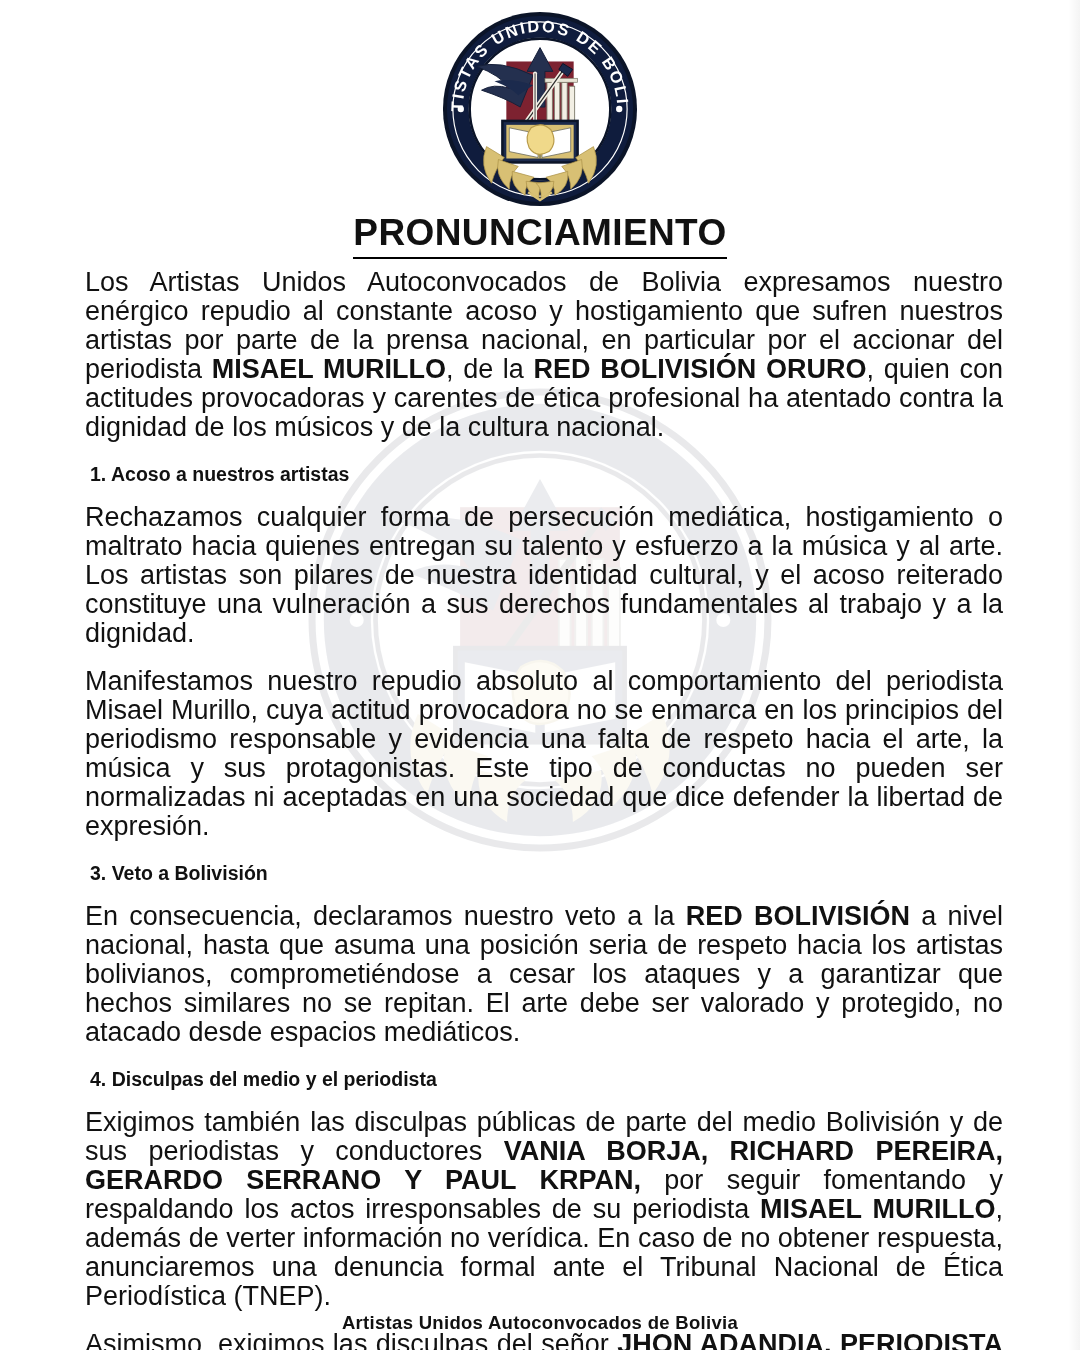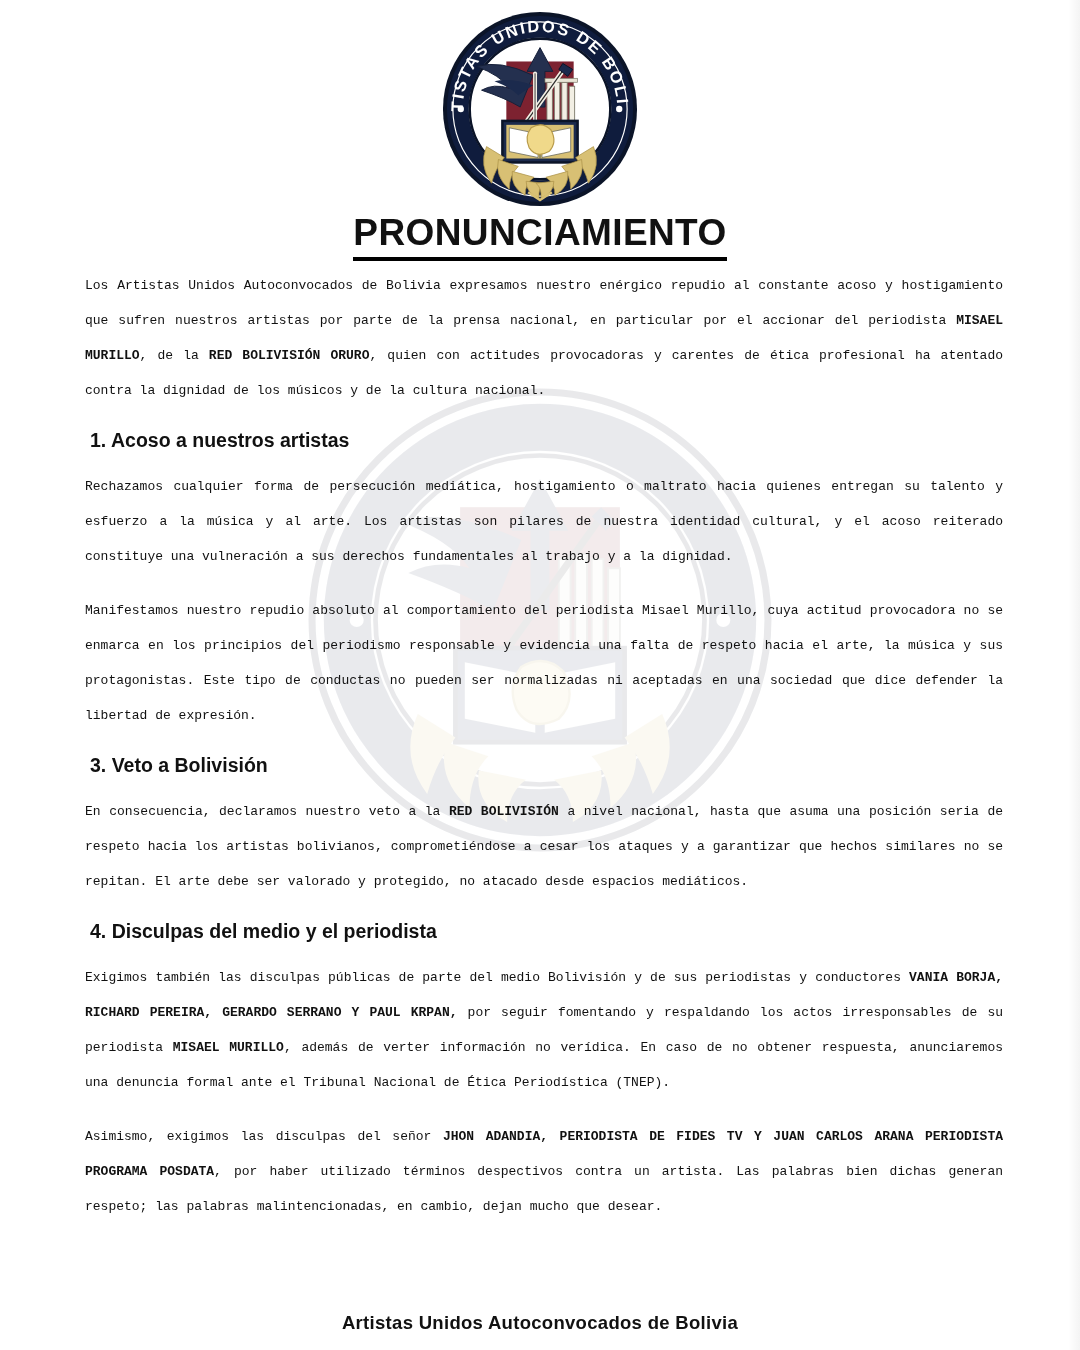--- a/index.html
+++ b/index.html
@@ -59,39 +59,38 @@
     left: 0;
     width: 100%;
     text-align: center;
     font-size: 37px;
     font-weight: bold;
     letter-spacing: 0.4px;
     z-index: 2;
   }
   .title span {
     display: inline-block;
-    border-bottom: 4px solid #000000;
+    border-bottom: 2px solid #000000;
     padding-bottom: 3px;
   }
 
   
   .body {
     position: absolute;
     top: 268px;
     left: 85px;
     width: 918px;
     z-index: 2;
   }
   p.para {
     margin: 0 0 19px 0;
-    font-size: 13px;
-    line-height: 35px;
+    font-size: 27px;
+    line-height: 29px;
     text-align: justify;
     text-justify: inter-word;
-    font-family: Liberation Mono, monospace;
   }
   h2.heading {
     margin: 0 0 16px 5px;
     font-size: 19.5px;
     font-weight: bold;
     line-height: 26px;
     text-align: left;
   }
   b { font-weight: bold; }
 

